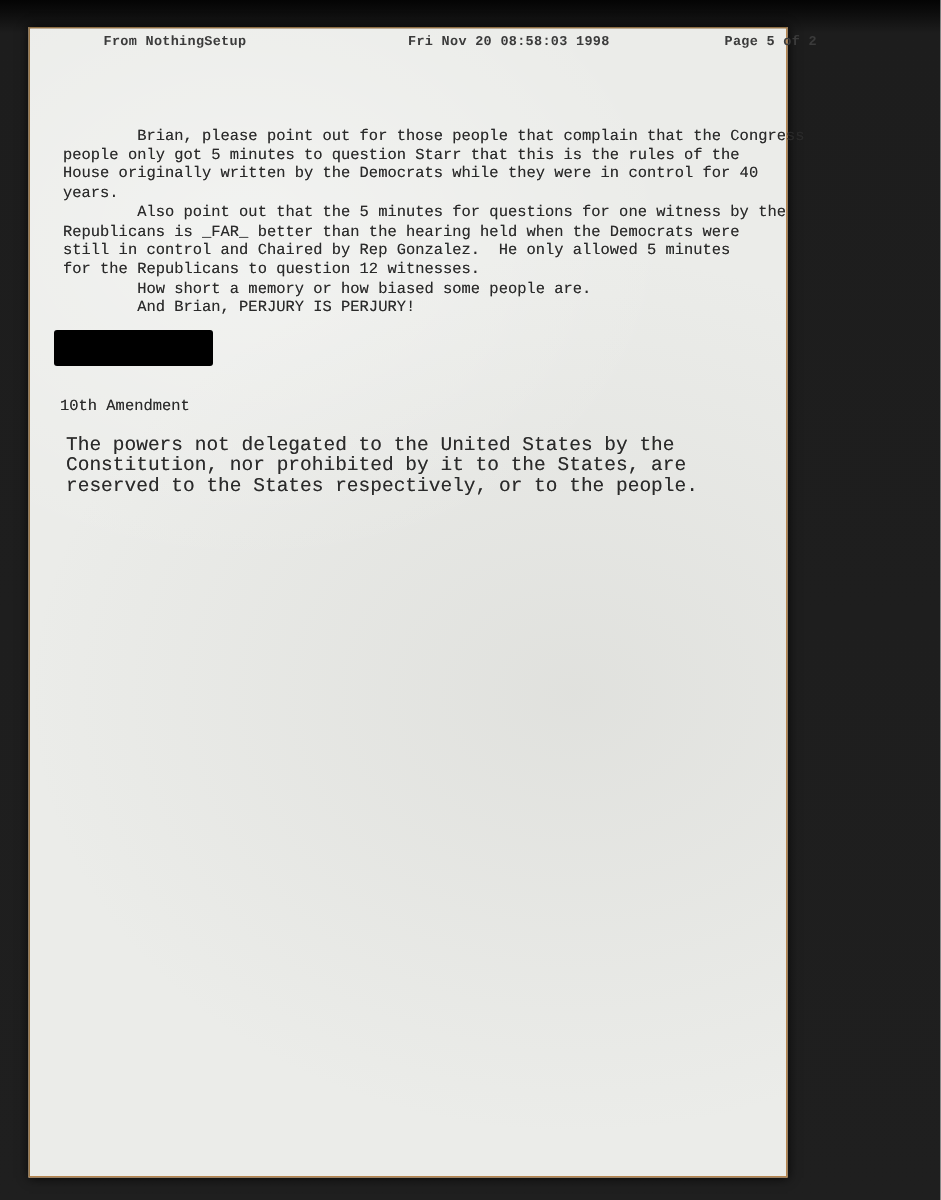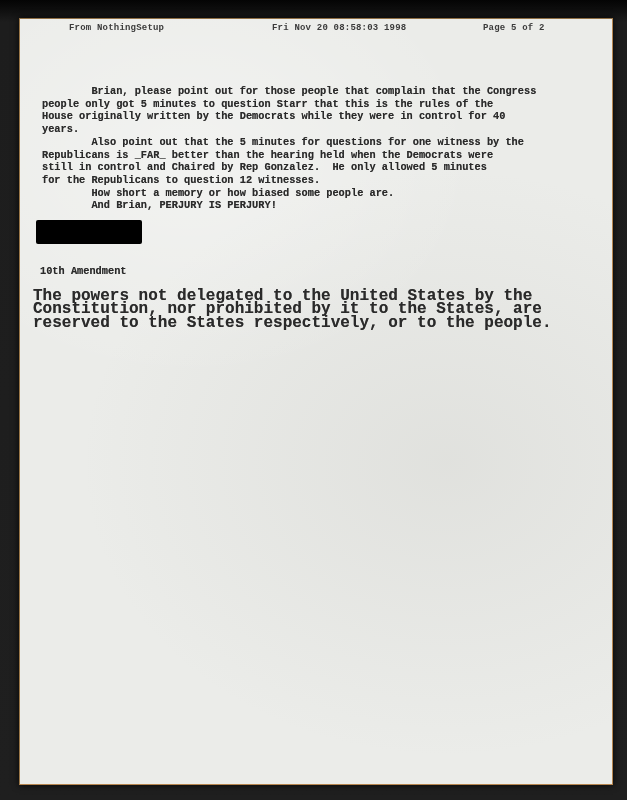--- a/index.html
+++ b/index.html
@@ -11,21 +11,21 @@
     font-family: "Liberation Mono", "DejaVu Sans Mono", monospace;
   }
   body {
     background: linear-gradient(180deg, #040404 0px, #0a0a0a 6px, #1d1d1d 22px, #1f1f1f 100%);
     position: relative;
   }
   .paper {
     position: absolute;
     left: 19px;
     top: 18px;
-    width: 594px;
+    width: 506px;
     height: 767px;
     box-sizing: border-box;
     background:
       radial-gradient(ellipse 420px 320px at 28% 18%, rgba(255,255,255,0.35), rgba(255,255,255,0) 70%),
       radial-gradient(ellipse 520px 420px at 72% 58%, rgba(176,176,170,0.18), rgba(176,176,170,0) 70%),
       #ebece9;
     border: 1px solid;
     border-color: #8f6f45 #b5854f #b5854f #9a7748;
     box-shadow: 0 0 7px rgba(0,0,0,0.85);
   }
@@ -41,21 +41,21 @@
     letter-spacing: 0.2px;
   }
   .fax-from     { position: absolute; left: 49px;  top: 0; white-space: nowrap; }
   .fax-time     { position: absolute; left: 224px; top: 0; white-space: nowrap; padding-left: 28px; }
   .fax-page     { position: absolute; left: 463px; top: 0; white-space: nowrap; }
   pre.typewriter {
     margin: 0;
     position: absolute;
     white-space: pre;
     font-family: "Liberation Mono", "DejaVu Sans Mono", monospace;
-    font-weight: bold;
+    font-weight: normal;
     color: #2a2a2a;
     text-shadow: 0 0 0.4px rgba(42,42,42,0.55);
   }
   .memo-text {
     left: 22px;
     top: 66px;
     font-size: 10.3px;
     line-height: 12.7px;
   }
   .redaction-bar {
@@ -67,23 +67,23 @@
     background: #000000;
     border-radius: 2px;
   }
   .amendment-heading {
     left: 20px;
     top: 246px;
     font-size: 10.3px;
     line-height: 12.7px;
   }
   .amendment-text {
-    left: 13px;
+    left: 24px;
     top: 271px;
-    font-size: 16px;
+    font-size: 13px;
     line-height: 13.3px;
   }
 </style>
 </head>
 <body>
 
 <div class="paper">
 
   <div class="fax-header">
     <span class="fax-from">From NothingSetup</span>

